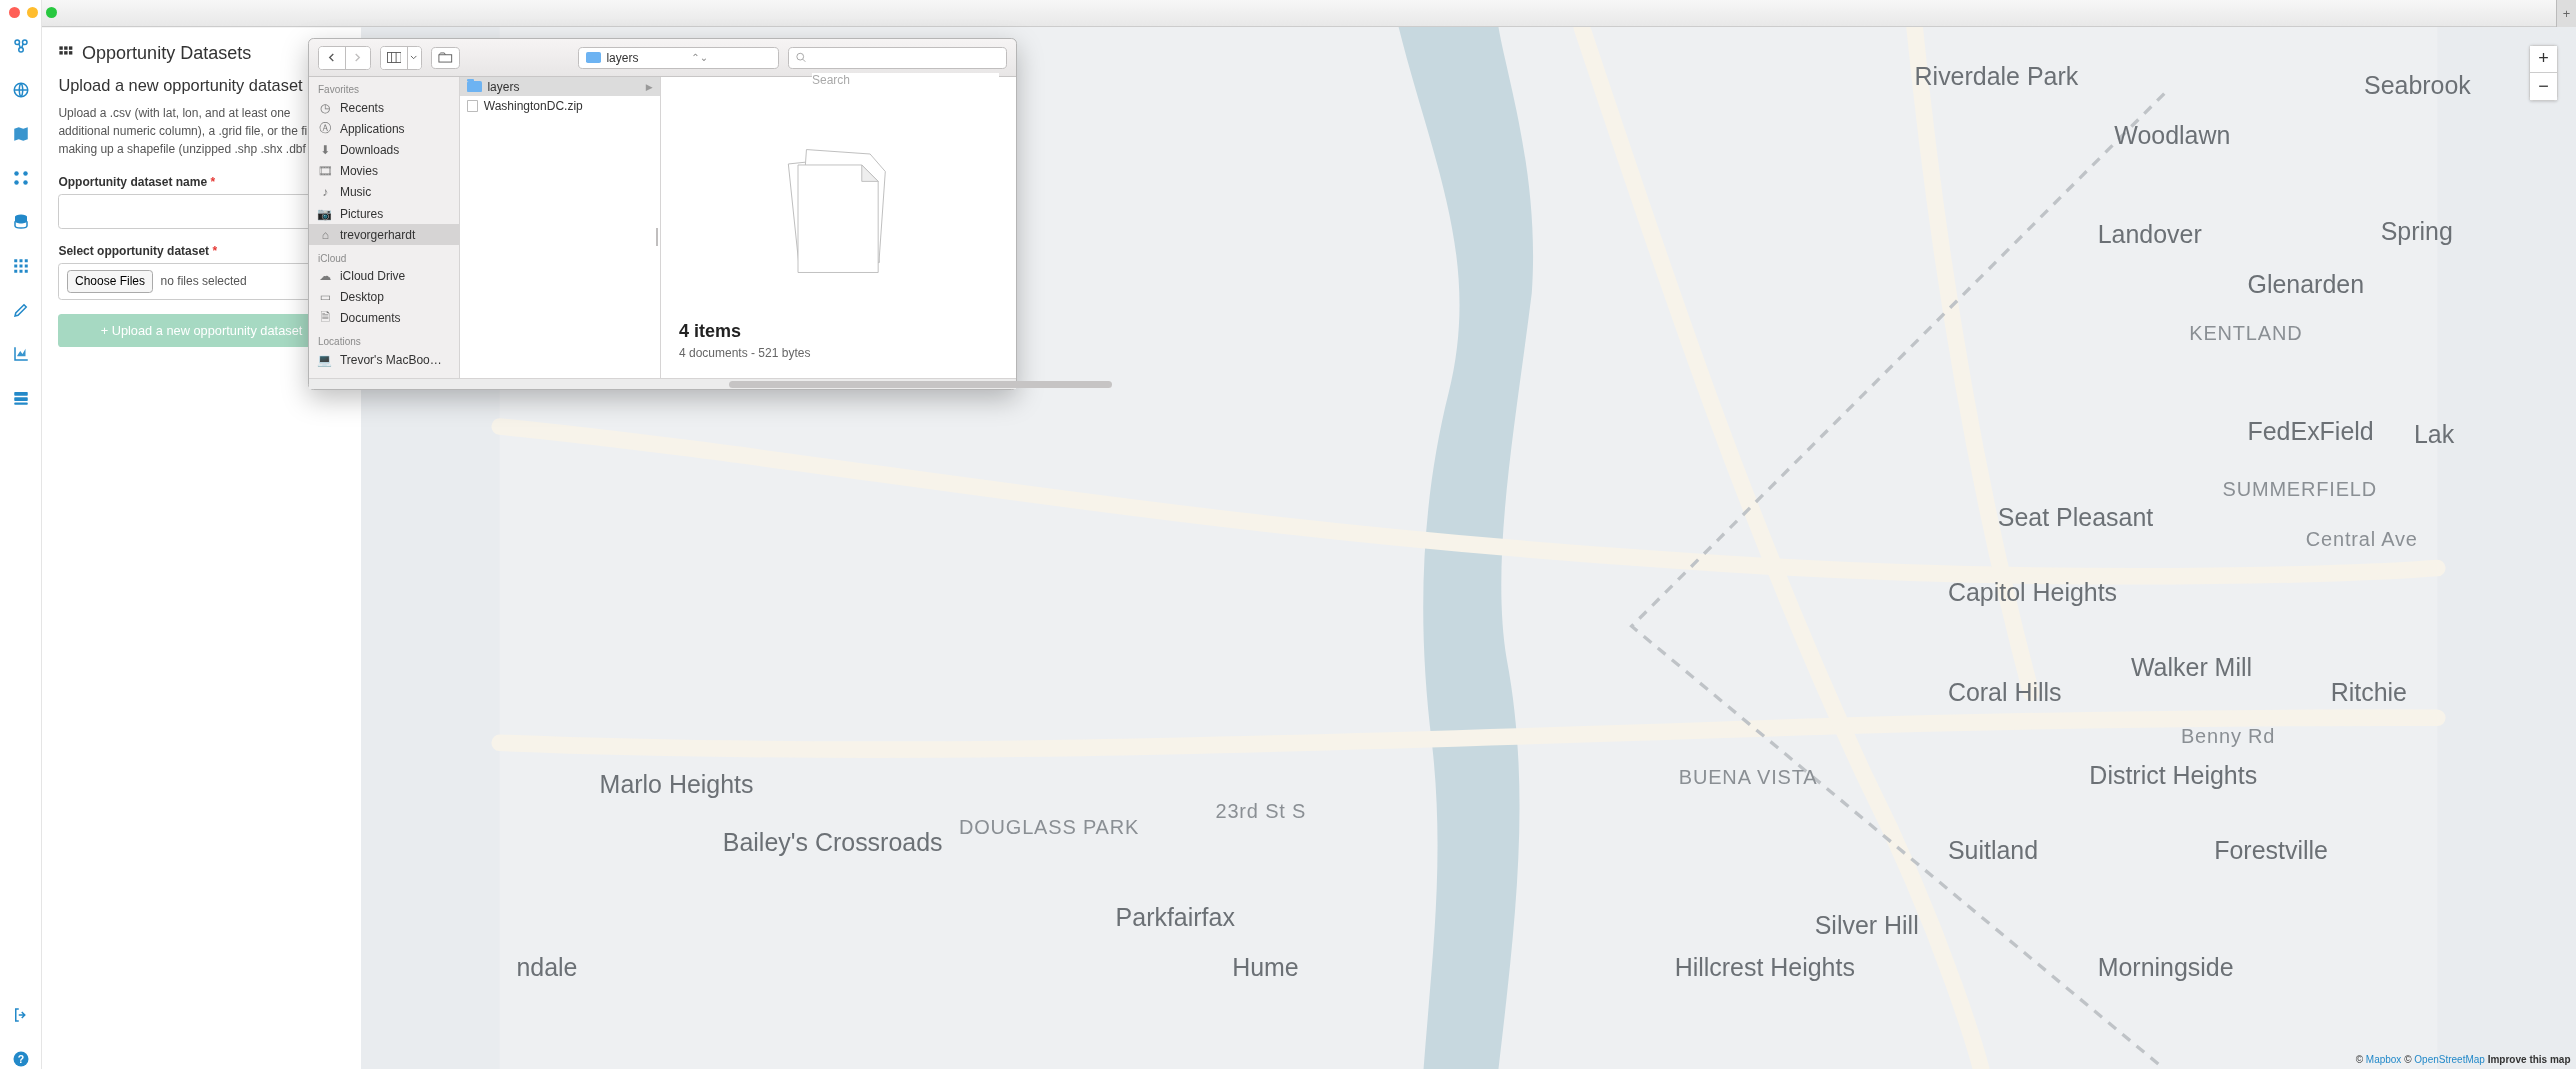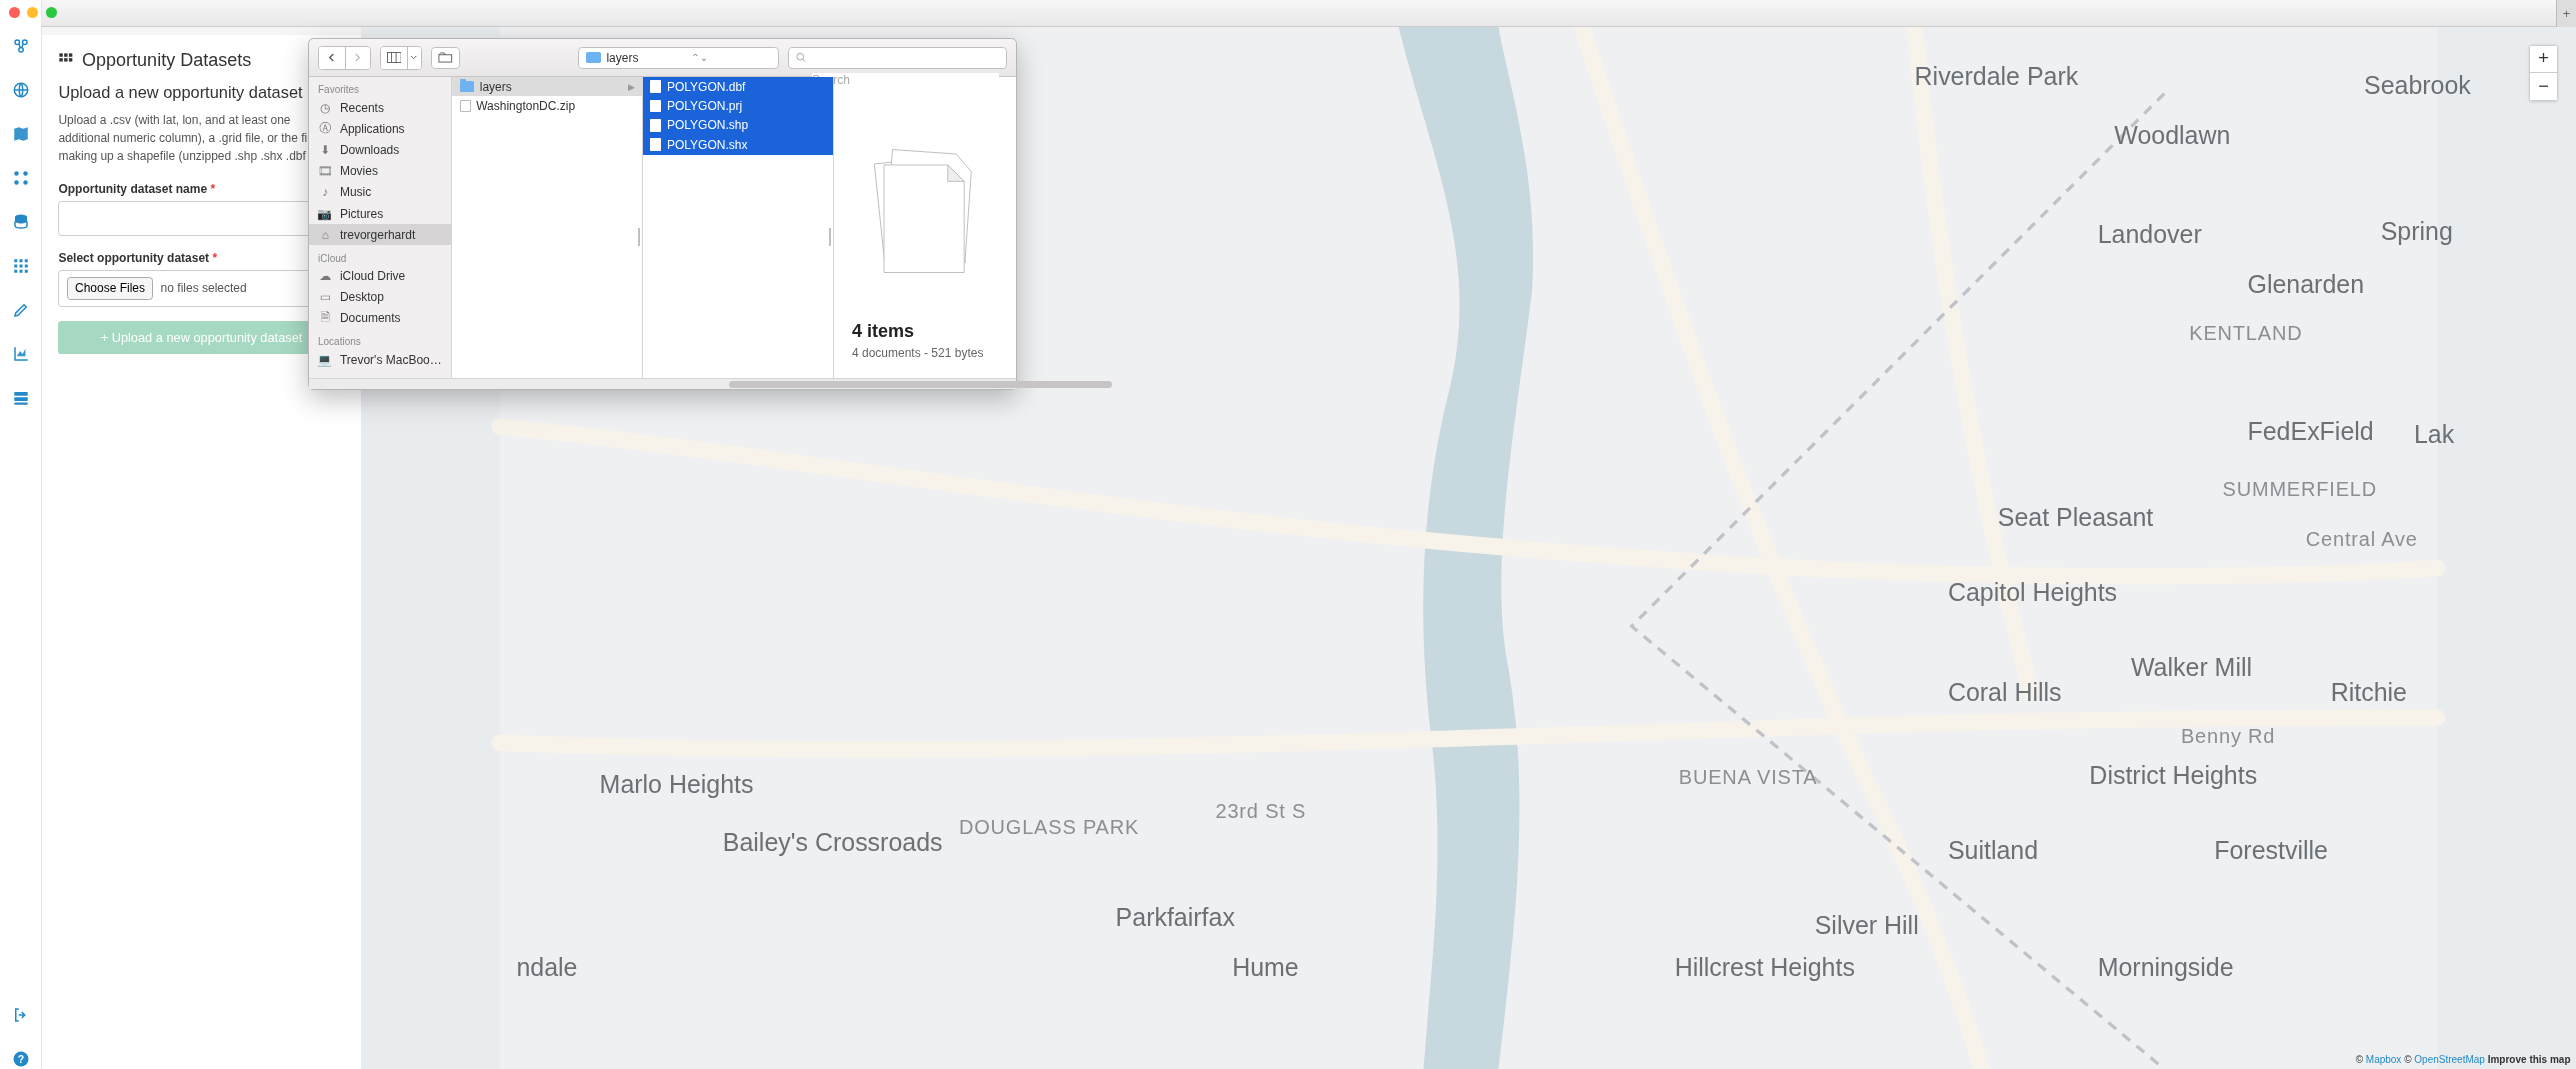--- a/index.html
+++ b/index.html
@@ -13,21 +13,21 @@
 .tl-yellow { background: #ffbd2e; }
 .tl-green { background: #28c840; }
 
 
 .nav-rail { position: absolute; top: 0; left: 0; bottom: 0; width: 42px; background: #fff; border-right: 0.9px solid #e5e5e5; padding-top: 36px; display: flex; flex-direction: column; align-items: center; gap: 24px; }
 .nav-rail .spacer { flex: 1; }
 .nav-icon { width: 20px; height: 20px; display: flex; align-items: center; justify-content: center; color: #2389c9; cursor: pointer; }
 .nav-icon svg { width: 18px; height: 18px; }
 
 
-.side-panel { position: absolute; top: 35px; left: 42px; width: 319px; bottom: 0; background: #fff; padding: 14.6px 16.4px; overflow: hidden; }
+.side-panel { position: absolute; top: 28px; left: 42px; width: 319px; bottom: 0; background: #fff; padding: 14.6px 16.4px; overflow: hidden; }
 .panel-title { display: flex; align-items: center; gap: 7.3px; font-size: 18px; font-weight: 500; color: #333; margin-bottom: 12.8px; }
 .panel-title svg { width: 16.4px; height: 16.4px; }
 .panel-subtitle { font-size: 16.4px; font-weight: 500; color: #333; margin-bottom: 9px; }
 .panel-desc { font-size: 12px; line-height: 1.5; color: #555; margin-bottom: 16.4px; }
 .field-label { font-size: 12px; color: #333; margin-bottom: 5.5px; display: block; font-weight: bold; }
 .req { color: #e53935; }
 .text-input { width: 100%; height: 35px; border: 0.9px solid #ccc; border-radius: 3.6px; padding: 0 9px; margin-bottom: 14.6px; font-size: 12.8px; }
 .file-row { display: flex; align-items: center; gap: 7.3px; border: 0.9px solid #ccc; border-radius: 3.6px; padding: 5.5px 7.3px; margin-bottom: 14.6px; }
 .file-btn { font-size: 12px; padding: 3.6px 7.3px; border: 0.9px solid #aaa; border-radius: 3.6px; background: #f6f6f6; cursor: pointer; }
 .file-status { font-size: 12px; color: #555; }
@@ -370,42 +370,20 @@
       </div>
       <div class="fd-row">
         <div class="file-glyph"></div>
         <span>WashingtonDC.zip</span>
       </div>
       <div class="col-handle">
           <span></span>
           <span></span>
         </div>
     </div>
-    <div class="fd-col">
-      <div class="fd-row sel-blue">
-          <div class="file-glyph white"></div>
-          <span>POLYGON.dbf</span>
-        </div>
-      <div class="fd-row sel-blue">
-          <div class="file-glyph white"></div>
-          <span>POLYGON.prj</span>
-        </div>
-      <div class="fd-row sel-blue">
-          <div class="file-glyph white"></div>
-          <span>POLYGON.shp</span>
-        </div>
-      <div class="fd-row sel-blue">
-          <div class="file-glyph white"></div>
-          <span>POLYGON.shx</span>
-        </div>
-      <div class="col-handle">
-          <span></span>
-          <span></span>
-        </div>
-    </div>
     <div class="fd-preview">
       <div class="docs-stack">
         <svg class="stack-svg" viewBox="0 0 160 180">
           <g transform="translate(30,20)">
             <path d="M0 8 h70 l18 18 v100 h-88 z" fill="#fff" stroke="#bbb" transform="rotate(-6 44 64)"></path>
             <path d="M10 0 h70 l18 18 v100 h-88 z" fill="#fff" stroke="#bbb" transform="rotate(4 54 60)"></path>
             <path d="M5 14 h70 l18 18 v100 h-88 z" fill="#fff" stroke="#bbb"></path>
             <path d="M75 14 l18 18 h-18 z" fill="#eee" stroke="#bbb"></path>
           </g>
         </svg>

